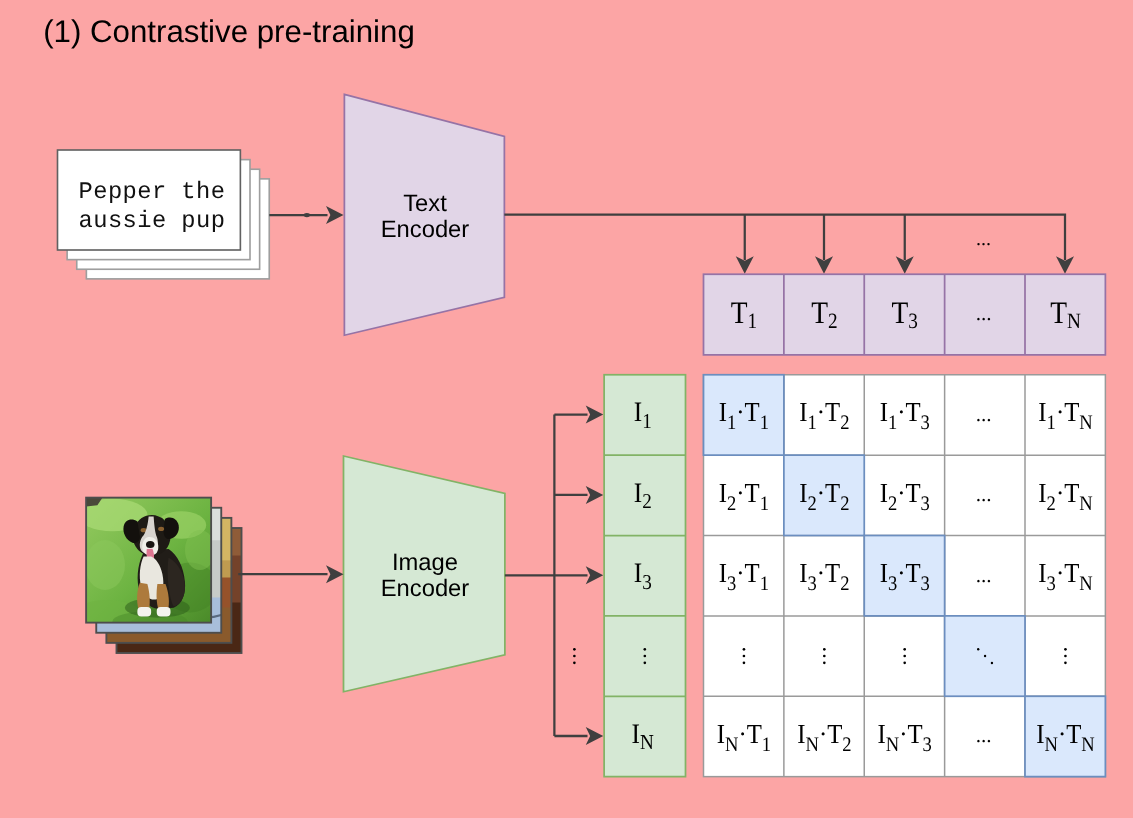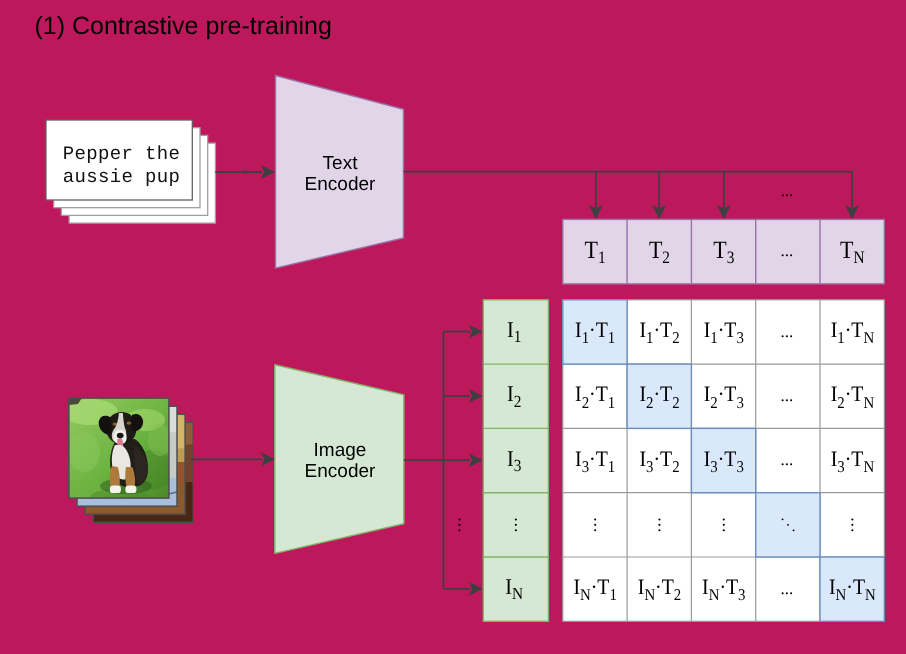--- a/index.html
+++ b/index.html
@@ -1,16 +1,16 @@
 <!DOCTYPE html>
 <html><head>
 <meta charset="utf-8">
 <style>
   html,body{margin:0;padding:0;background:#ffffff;}
-  #stage{position:relative;width:906px;height:654px;background:#be185d;overflow:hidden;transform:translateZ(0);}
+  #stage{position:relative;width:906px;height:654px;background:#fca5a5;overflow:hidden;transform:translateZ(0);}
   svg{position:absolute;left:0;top:0;opacity:0.999;}
 </style>
 </head>
 <body>
 <div id="stage">
 <svg width="906" height="654" viewBox="0 0 906 654" xmlns="http://www.w3.org/2000/svg" text-rendering="geometricPrecision">
   <defs>
     <linearGradient id="grass" x1="0" y1="0" x2="1" y2="1">
       <stop offset="0" stop-color="#95ca60"></stop>
       <stop offset="0.55" stop-color="#6cb341"></stop>

